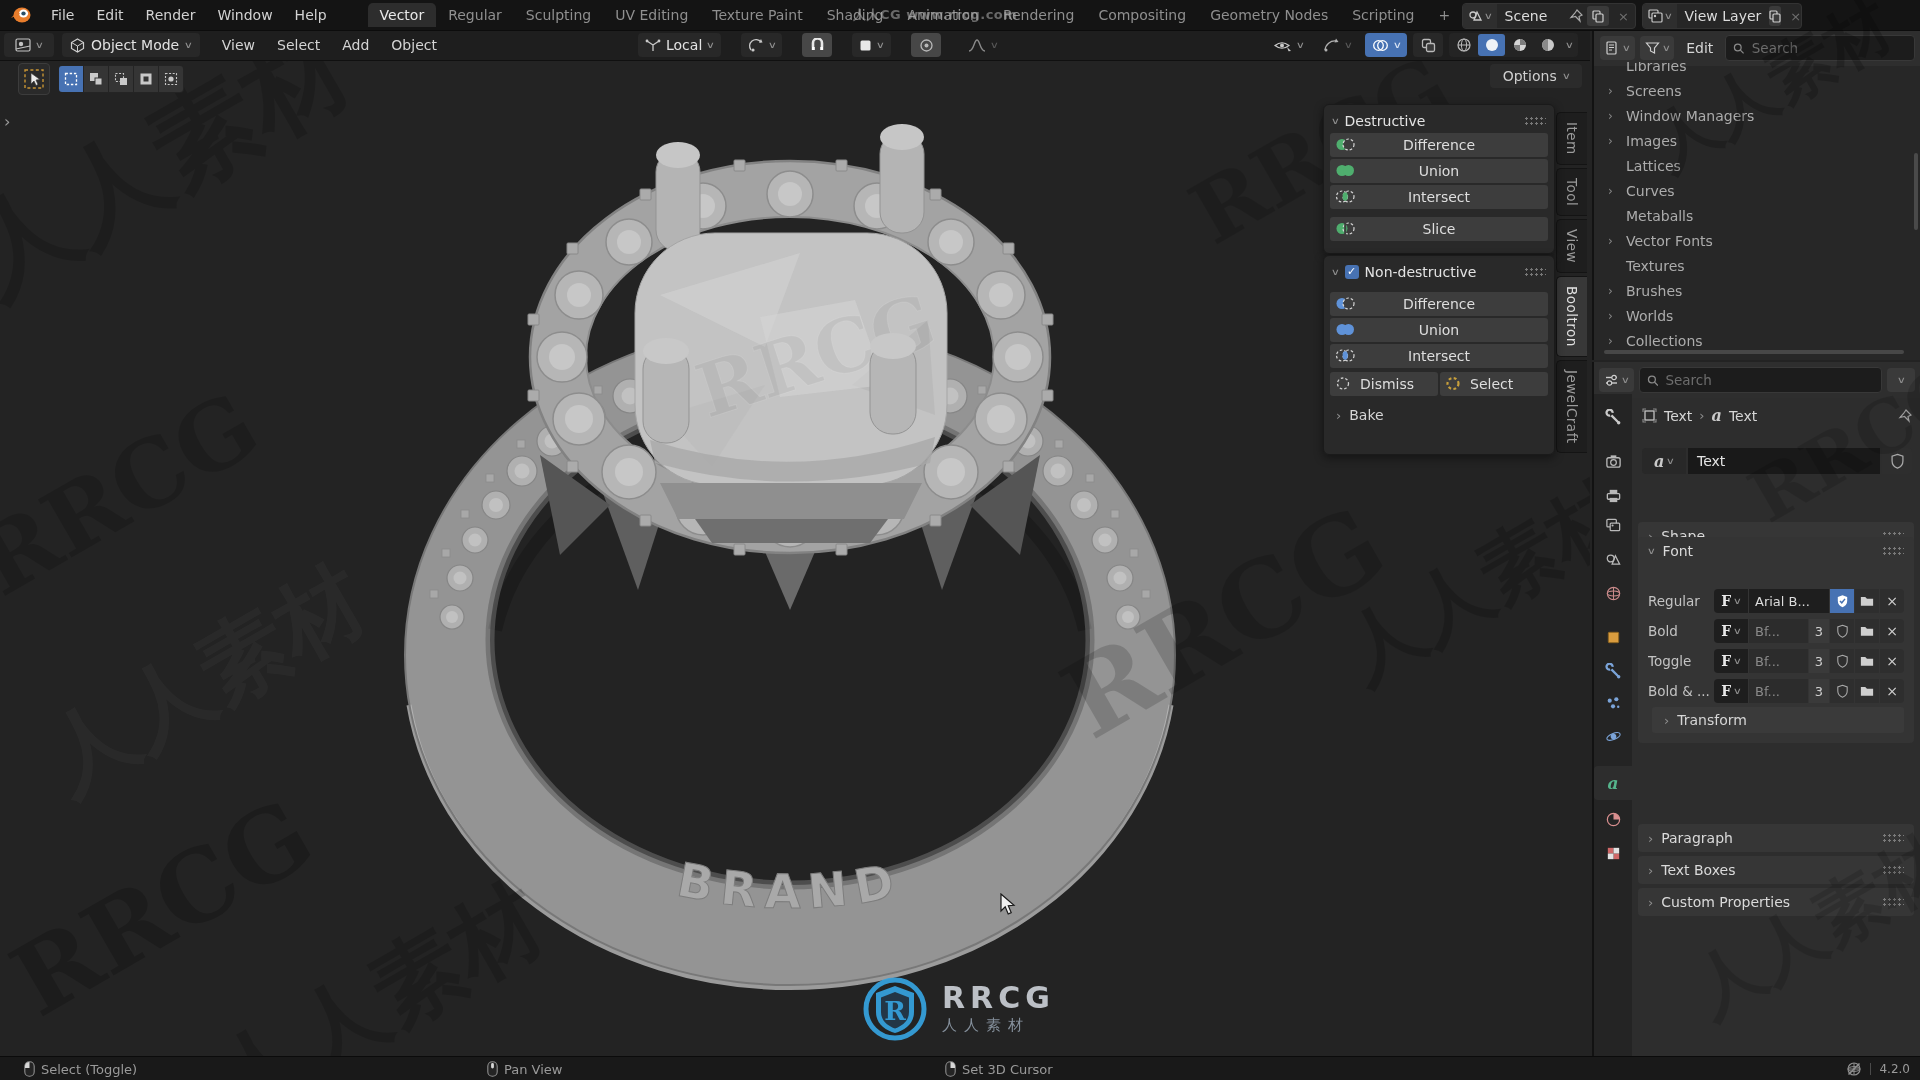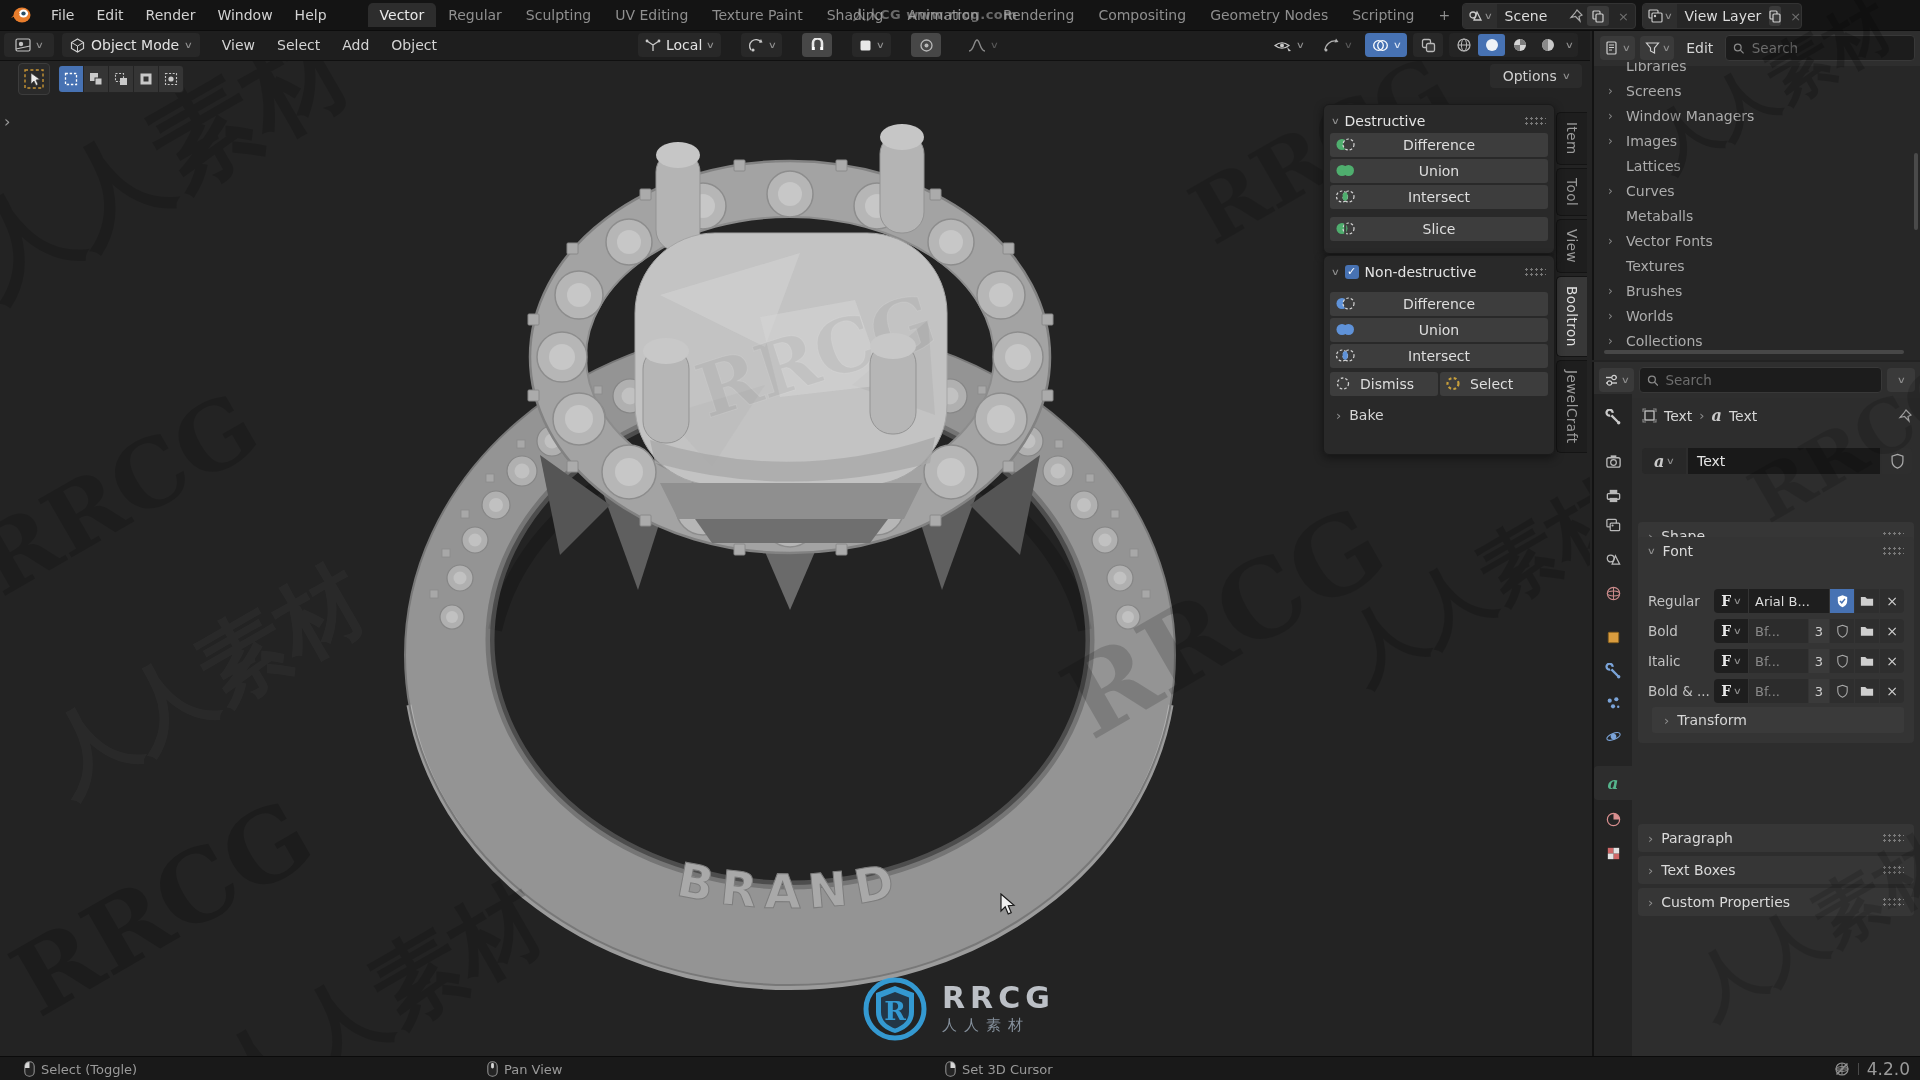--- a/index.html
+++ b/index.html
@@ -110,21 +110,21 @@
   .fcount{width:20px;background:#3a3a3a;display:flex;align-items:center;justify-content:center;color:#cfcfcf;font-size:13px}
   .fsmall{width:24px;background:#2e2e2e;display:flex;align-items:center;justify-content:center}
   .fsmall.blue{background:#4772b3}
   .fsmall.last{border-radius:0 4px 4px 0}
   .fsmall .x{color:#cfcfcf;font-size:14px}
   .subrow{position:absolute;left:14px;right:10px;height:26px;background:#3a3a3a;border-radius:3px;display:flex;align-items:center;gap:8px;padding:0 12px;box-sizing:border-box;color:#d6d6d6}
 
   
   .statusbar{position:absolute;left:0;top:1056px;width:1920px;height:24px;background:#191919;border-top:1px solid #0b0b0b;z-index:20}
   .hint{position:absolute;top:0;height:24px;display:flex;align-items:center;gap:6px;color:#9a9a9a;font-size:13px}
-  .sb-right{position:absolute;right:10px;top:0;height:24px;display:flex;align-items:center;gap:8px;color:#9a9a9a;font-size:17px}
+  .sb-right{position:absolute;right:10px;top:0;height:24px;display:flex;align-items:center;gap:8px;color:#9a9a9a;font-size:12px}
   .sb-sep{width:1px;height:12px;background:#4a4a4a}
 
   
   .logo{position:absolute;left:862px;top:916px;display:flex;align-items:center;gap:14px;z-index:4;opacity:.92}
   .logo-txt .t1{font-size:30px;font-weight:bold;letter-spacing:5px;color:#c9ced4;line-height:1}
   .logo-txt .t2{font-size:15px;letter-spacing:7px;color:#8d99a6;margin-top:3px}
   .overlay-wms{position:absolute;left:0;top:0;width:1920px;height:1080px;pointer-events:none;z-index:50}
 </style>
 </head>
 <body>
@@ -973,21 +973,21 @@
                   <path d="M1 2 H6 L8 4 H15 V12 H1 Z" fill="#cfcfcf"></path>
                 </svg>
             </span>
             <span class="fsmall last">
                 <span class="x">×</span>
               </span>
           </span>
         </div>
 
         <div class="frow" style="top:104px">
-          <span class="flab">Italic</span>
+          <span class="flab">Toggle</span>
           <span class="fwidgets">
             <span class="fbox">
                 <span class="F">F</span>
                 <span class="cv">∨</span>
               </span>
             <span class="fval dim">Bf...</span>
             <span class="fcount">3</span>
             <span class="fsmall">
               <svg width="13" height="14" viewBox="0 0 18 19">
                   <path d="M9 1.5 L15.5 3.8 V9.5 C15.5 14 12.5 16.8 9 18 C5.5 16.8 2.5 14 2.5 9.5 V3.8 Z" fill="none" stroke="#a9a9a9" stroke-width="1.5"></path>

